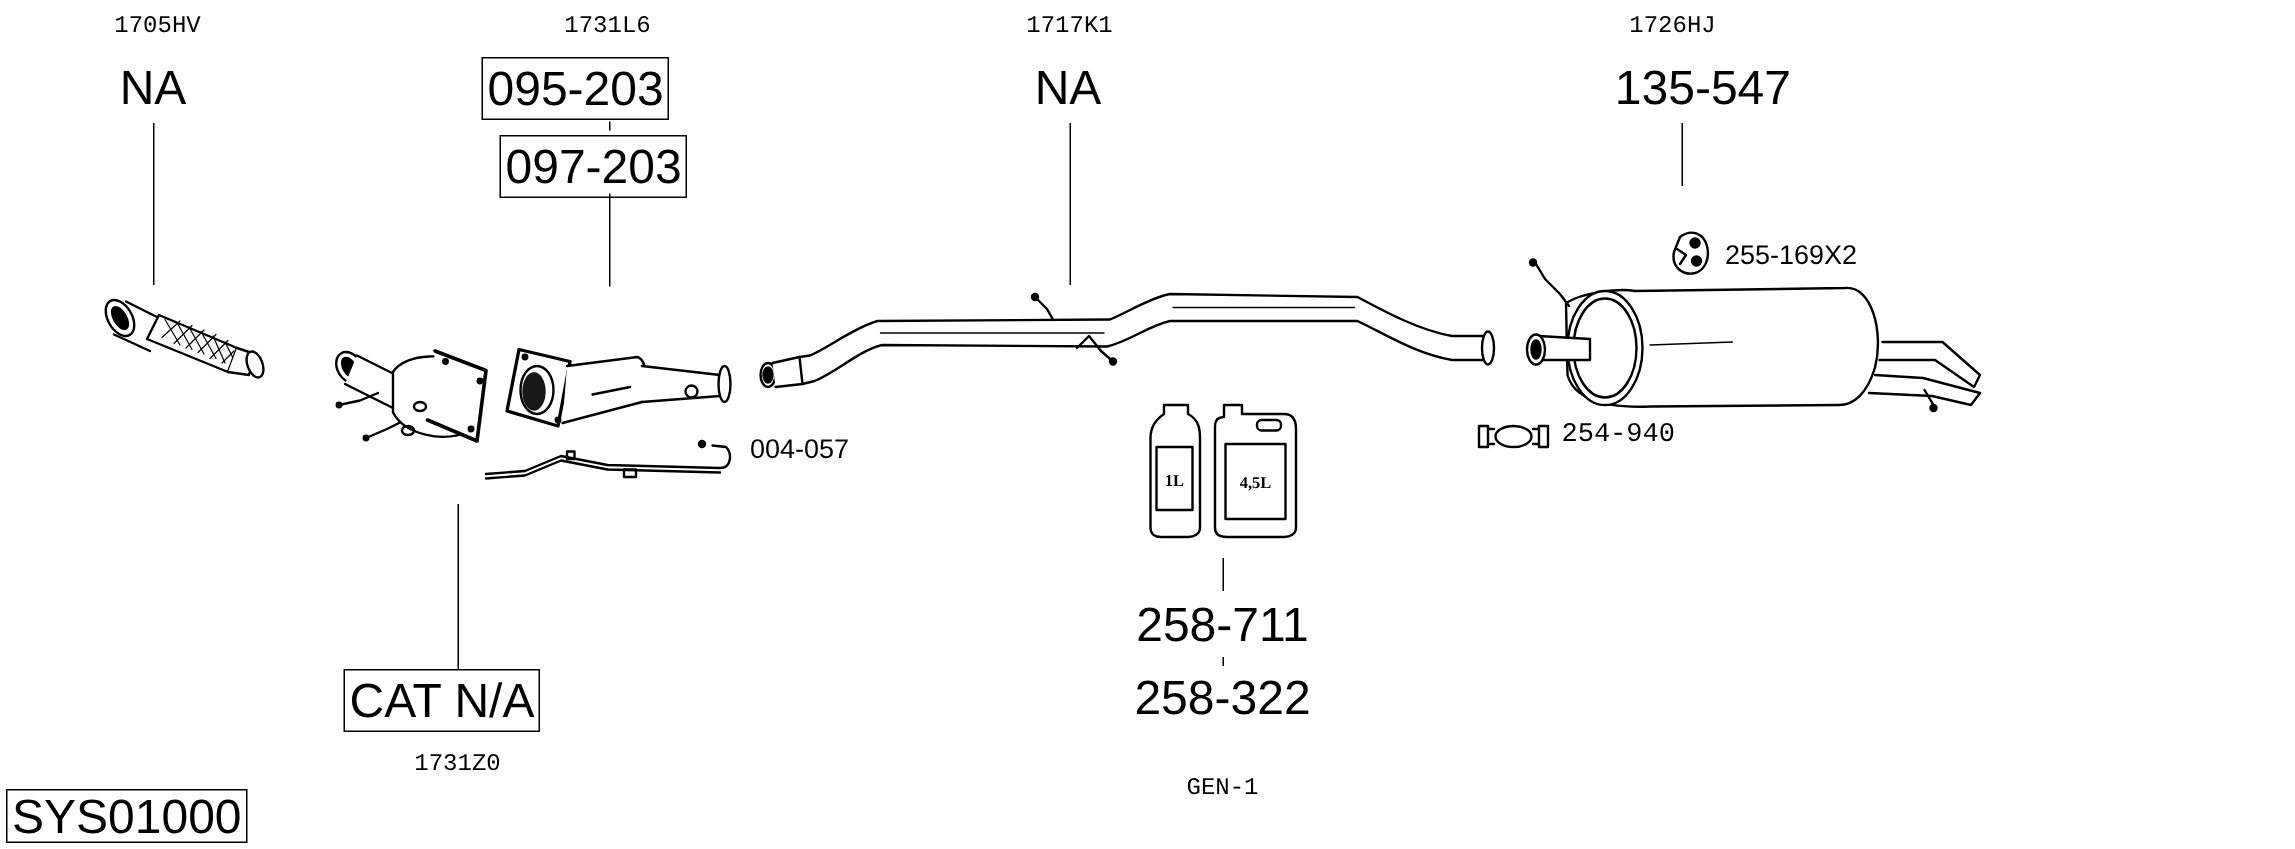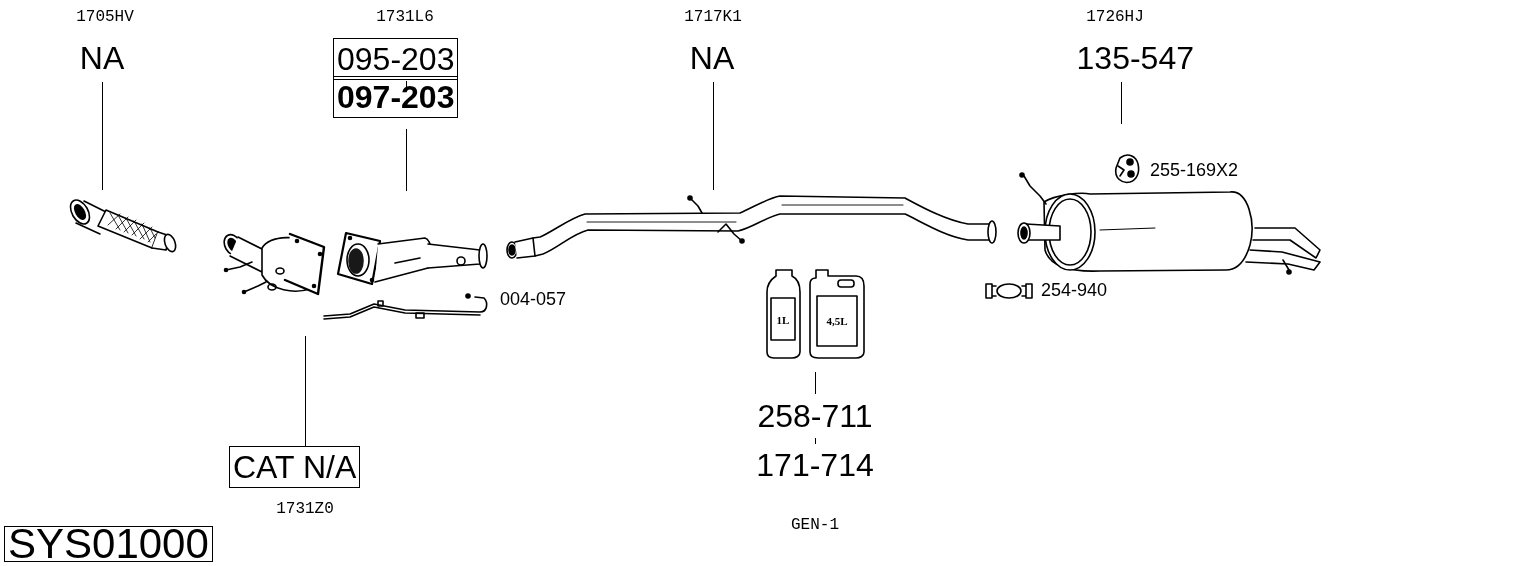--- a/index.html
+++ b/index.html
@@ -19,38 +19,38 @@
 
 <div class="abs ref" style="left:60px; top:8px; width:90px;">1705HV</div>
 <div class="abs ref" style="left:360px; top:8px; width:90px;">1731L6</div>
 <div class="abs ref" style="left:668px; top:8px; width:90px;">1717K1</div>
 <div class="abs ref" style="left:1070px; top:8px; width:90px;">1726HJ</div>
 <div class="abs ref" style="left:260px; top:500px; width:90px;">1731Z0</div>
 <div class="abs ref" style="left:770px; top:516px; width:90px;">GEN-1</div>
 
 <div class="abs part" style="left:50px; top:42px; width:104px;">NA</div>
 
-<div class="abs part boxed" style="left:333px; top:38px;">095-203</div>
+<div class="abs part boxed" style="left:321px; top:38px;">095-203</div>
 <div class="vline" style="left:406px; top:81px; height:6px;"></div>
-<div class="abs part boxed" style="left:333px; top:76px;font-weight:bold;">097-203</div>
+<div class="abs part boxed" style="left:333px; top:90px;">097-203</div>
 
 <div class="abs part" style="left:660px; top:42px; width:104px;">NA</div>
 <div class="abs part" style="left:1040px; top:42px; width:154px;text-align:right;">135-547</div>
 
 <div class="abs part boxed" style="left:229px; top:446px;">CAT N/A</div>
 
 <div class="abs part" style="left:740px; top:400px; width:150px;">258-711</div>
 <div class="vline" style="left:815px; top:438px; height:6px;"></div>
-<div class="abs part" style="left:740px; top:449px; width:150px;">171-714</div>
+<div class="abs part" style="left:740px; top:449px; width:150px;">258-322</div>
 
-<div class="abs part boxed" style="left:4px; top:526px; font-size:42px; line-height:34px;">SYS01000</div>
+<div class="abs part boxed" style="left:4px; top:526px; font-size:32px; line-height:34px;">SYS01000</div>
 
 <div class="abs small-part" style="left:500px; top:289px;">004-057</div>
 <div class="abs small-part" style="left:1150px; top:160px;">255-169X2</div>
-<div class="abs small-part" style="left:1041px; top:280px;">254-940</div>
+<div class="abs small-part" style="left:1041px; top:280px;font-family:Liberation Mono, monospace;">254-940</div>
 
 <div class="vline" style="left:102px; top:82px; height:108px;"></div>
 <div class="vline" style="left:406px; top:129px; height:62px;"></div>
 <div class="vline" style="left:713px; top:82px; height:108px;"></div>
 <div class="vline" style="left:1121px; top:82px; height:42px;"></div>
 <div class="vline" style="left:305px; top:336px; height:110px;"></div>
 <div class="vline" style="left:815px; top:372px; height:22px;"></div>
 
 <svg class="parts" width="1530" height="566" viewBox="0 0 1530 566" fill="none" stroke="#000" stroke-width="1.6" stroke-linejoin="round" stroke-linecap="round">
 

